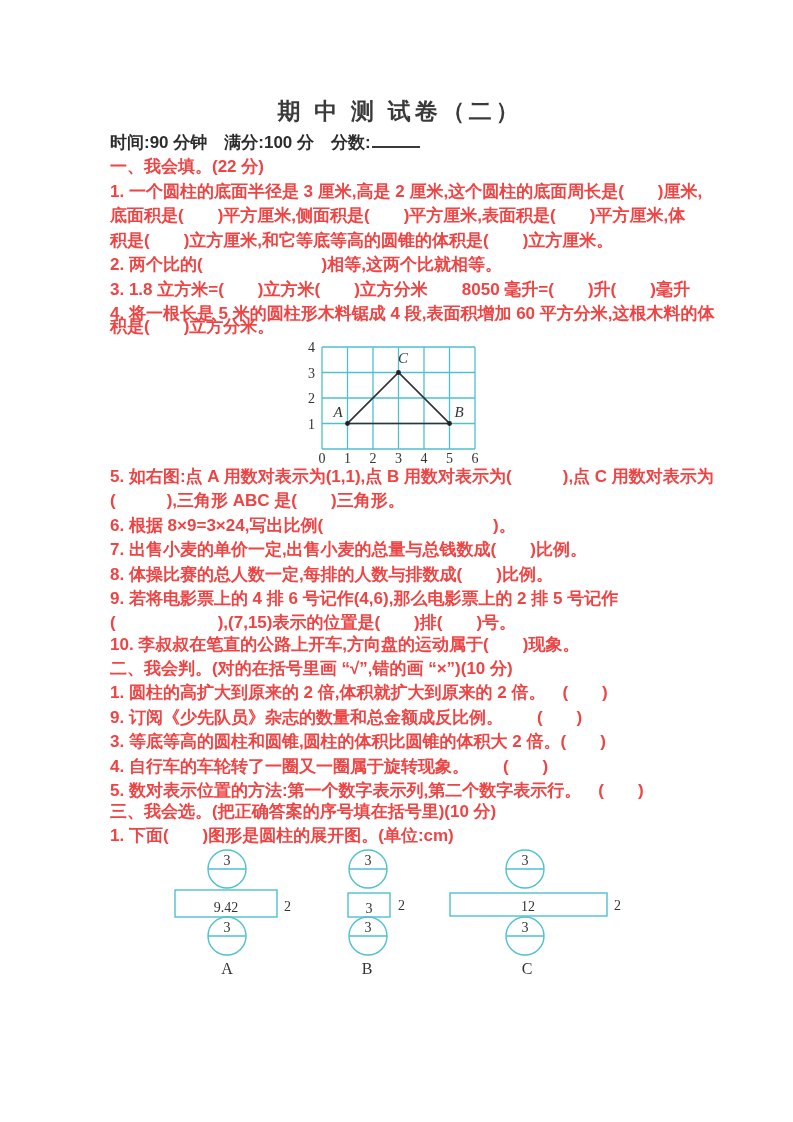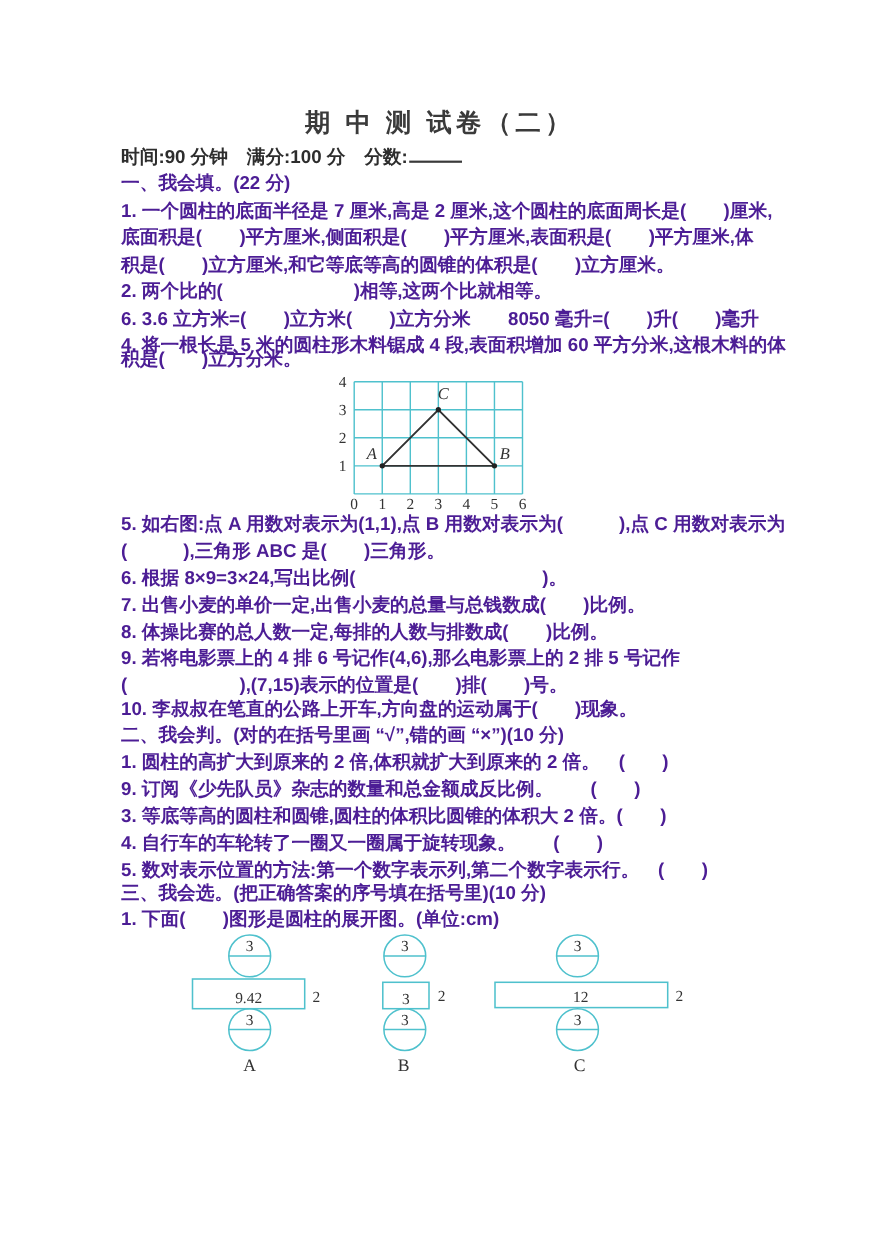--- a/index.html
+++ b/index.html
@@ -25,45 +25,45 @@
     font-size:17px;font-weight:700;color:#2d2d2d;
     white-space:nowrap;
   }
   .blank-line{
     display:inline-block;width:48px;height:15px;
     border-bottom:2px solid #3a3a3a;margin-left:1px;
   }
   .ln{
     position:absolute;left:110px;width:600px;
     font-size:17px;line-height:21px;font-weight:600;
-    white-space:nowrap;color:#4c1d95;
+    white-space:nowrap;color:#ef4444;
   }
   .hd{font-weight:700;}
   .fig{position:absolute;}
   svg text{font-family:"Liberation Serif", serif;fill:#333333;}
   svg .axis-num{font-size:14px;}
   svg .pt-label{font-size:15px;font-style:italic;}
   svg .net-num{font-size:14px;}
   svg .net-letter{font-size:16px;}
 </style>
 </head>
 <body>
 
 <div class="page">
 
   <h1 class="title">期 中 测 试卷（二）</h1>
 
   <div class="meta"><span>时间:90 分钟　满分:100 分　分数:</span><span class="blank-line"></span></div>
 
   <div class="ln hd" style="top:156px">一、我会填。(22 分)</div>
-  <div class="ln" style="top:181px">1. 一个圆柱的底面半径是 7 厘米,高是 2 厘米,这个圆柱的底面周长是(　　)厘米,</div>
+  <div class="ln" style="top:181px">1. 一个圆柱的底面半径是 3 厘米,高是 2 厘米,这个圆柱的底面周长是(　　)厘米,</div>
   <div class="ln" style="top:205px">底面积是(　　)平方厘米,侧面积是(　　)平方厘米,表面积是(　　)平方厘米,体</div>
   <div class="ln" style="top:230px">积是(　　)立方厘米,和它等底等高的圆锥的体积是(　　)立方厘米。</div>
   <div class="ln" style="top:254px">2. 两个比的(　　　　　　　)相等,这两个比就相等。</div>
-  <div class="ln" style="top:279px">6. 3.6 立方米=(　　)立方米(　　)立方分米　　8050 毫升=(　　)升(　　)毫升</div>
+  <div class="ln" style="top:279px">3. 1.8 立方米=(　　)立方米(　　)立方分米　　8050 毫升=(　　)升(　　)毫升</div>
   <div class="ln" style="top:303px">4. 将一根长是 5 米的圆柱形木料锯成 4 段,表面积增加 60 平方分米,这根木料的体</div>
   <div class="ln" style="top:316px">积是(　　)立方分米。</div>
 
   <svg class="fig" style="left:293px;top:336px" width="200" height="133" viewBox="0 0 200 133">
     <path d="M29 11H182 M29 36.5H182 M29 62H182 M29 87.5H182 M29 113H182
              M29 11V113 M54.5 11V113 M80 11V113 M105.5 11V113 M131 11V113 M156.5 11V113 M182 11V113" fill="none" stroke="#4fc1cd" stroke-width="1.3"></path>
     <path d="M54.5 87.5 L156.5 87.5 L105.5 36.5 Z" fill="none" stroke="#333333" stroke-width="1.7"></path>
     <circle cx="54.5" cy="87.5" r="2.4" fill="#222"></circle>
     <circle cx="156.5" cy="87.5" r="2.4" fill="#222"></circle>
     <circle cx="105.5" cy="36.5" r="2.4" fill="#222"></circle>

